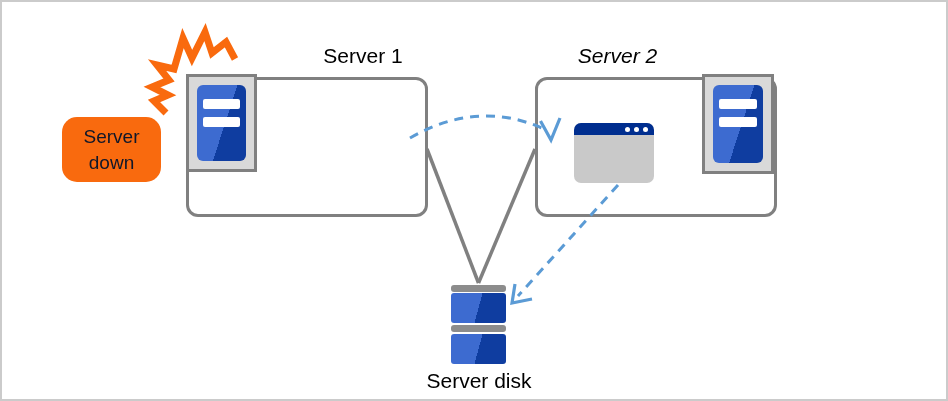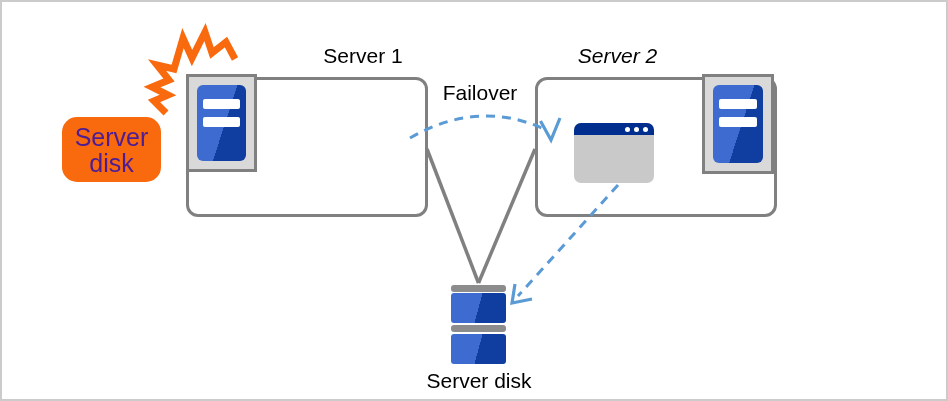--- a/index.html
+++ b/index.html
@@ -48,41 +48,40 @@
   .platter{
     position:absolute;left:0;width:55px;height:30px;border-radius:3px;
     background:linear-gradient(105deg,#3d6bd0 50%,#0f3da0 50%);
   }
   .p1{top:8px;}
   .p2{top:49px;}
 
   
   .badge{
     left:60px;top:115px;width:99px;height:65px;border-radius:15px;background:#f96a0e;
-    color:#4c1d95;font-size:25px;line-height:26px;display:flex;flex-direction:column;
+    color:#0f172a;font-size:19px;line-height:26px;display:flex;flex-direction:column;
     align-items:center;justify-content:center;text-align:center;
   }
 
   
   .server1-label{left:281px;top:42px;width:160px;}
   .server2-label{left:533px;top:42px;width:165px;font-style:italic;}
   .failover-label{left:398px;top:79px;width:160px;}
   .app-label{left:527px;top:97px;width:160px;}
   .disk-label{left:397px;top:367px;width:160px;}
 
   svg.overlay{position:absolute;left:0;top:0;pointer-events:none;z-index:10;}
 </style>
 </head>
 <body>
 
 <div class="canvas">
 
   <div class="abs lbl server1-label">Server 1</div>
   <div class="abs lbl server2-label">Server 2</div>
-  <div class="abs lbl failover-label">Failover</div>
   <div class="abs lbl app-label">Application A</div>
   <div class="abs lbl disk-label">Server disk</div>
 
   <div class="abs group-box box1"></div>
   <div class="abs group-box box2"></div>
 
   <div class="abs icon-frame frame1">
     <div class="tower">
       <div class="bar b1"></div>
       <div class="bar b2"></div>
@@ -106,21 +105,21 @@
 
   <div class="abs disk">
     <div class="disk-cap cap1"></div>
     <div class="platter p1"></div>
     <div class="disk-cap cap2"></div>
     <div class="platter p2"></div>
   </div>
 
   <div class="abs badge">
     <span>Server</span>
-    <span>disk</span>
+    <span>down</span>
   </div>
 
   <svg class="overlay" width="948" height="401" viewBox="0 0 948 401">
 
     <line x1="425" y1="147" x2="476.5" y2="281" stroke="#808080" stroke-width="3.5"></line>
     <line x1="533" y1="147" x2="476.5" y2="281" stroke="#808080" stroke-width="3.5"></line>
 
     <path d="M408,136 Q476,97 542,127" fill="none" stroke="#5b9bd5" stroke-width="3" stroke-dasharray="9,7"></path>
     <polyline points="538.5,119 549,138 558,116" fill="none" stroke="#5b9bd5" stroke-width="3.2"></polyline>
 

